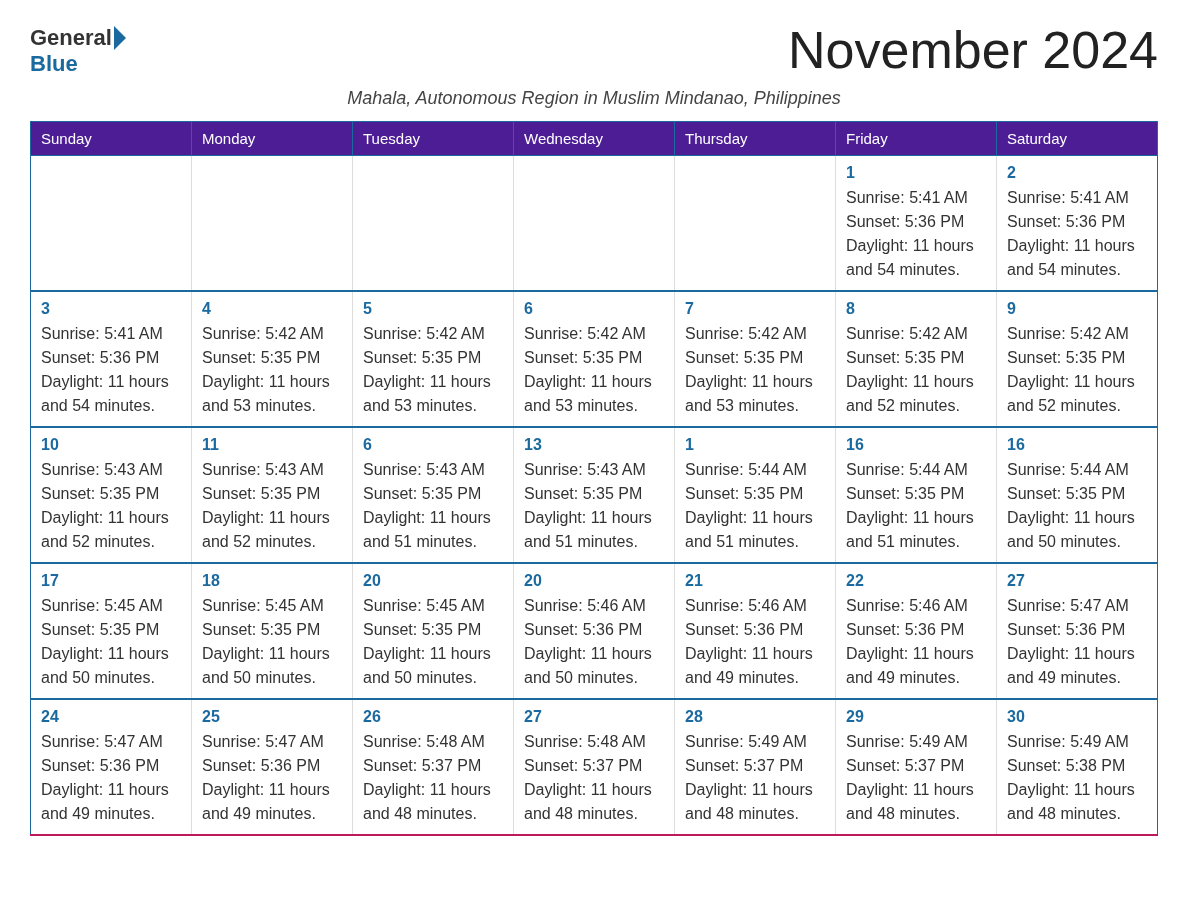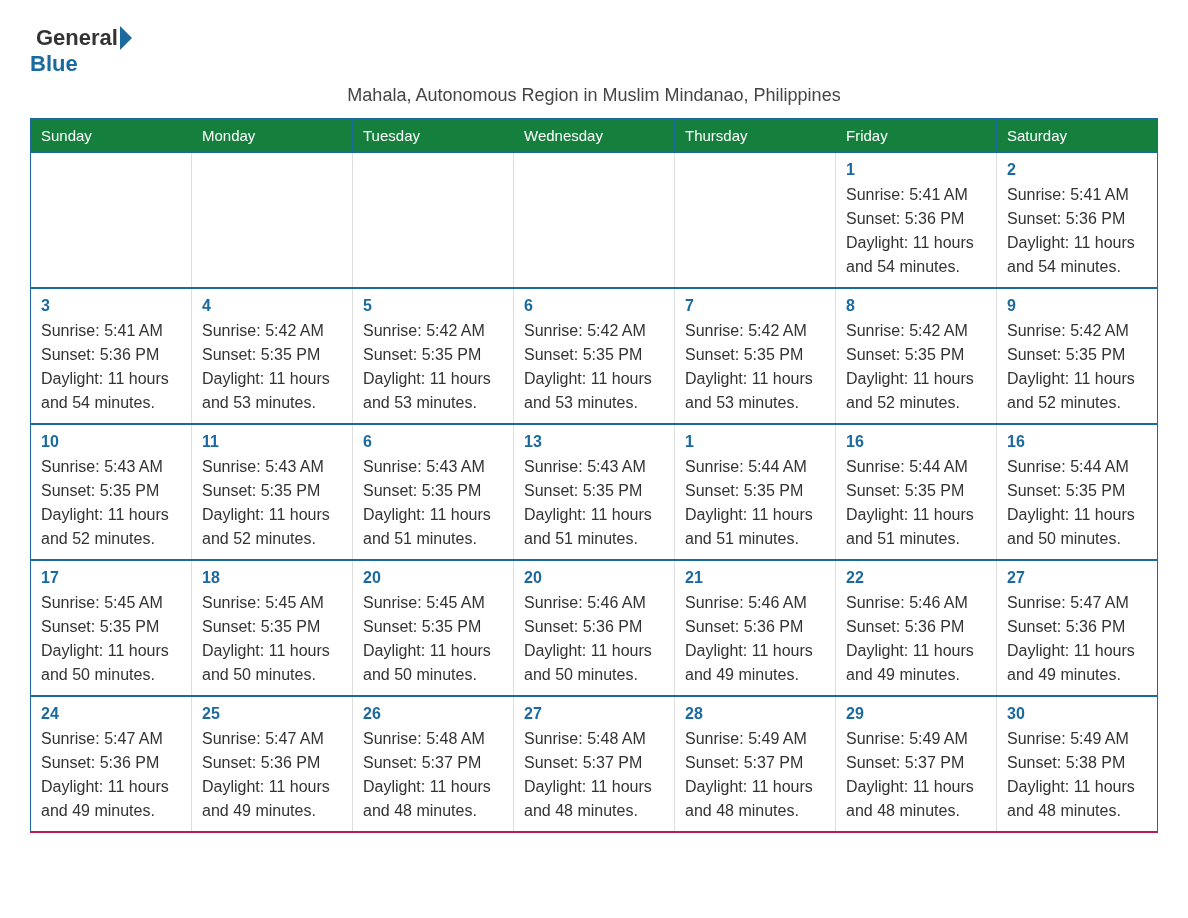--- a/index.html
+++ b/index.html
@@ -13,21 +13,20 @@
     .header-section {
       display: flex;
       justify-content: space-between;
       align-items: flex-start;
       margin-bottom: 8px;
     }
     .logo-text-general {
       font-size: 22px;
       font-weight: bold;
       color: #333;
-      margin-left: 6px;
     }
     .logo-arrow {
       display: inline-block;
       width: 0;
       height: 0;
       border-left: 12px solid #1a6aa0;
       border-top: 12px solid transparent;
       border-bottom: 12px solid transparent;
       margin-left: 2px;
       vertical-align: middle;
@@ -46,27 +45,28 @@
       font-size: 52px;
       font-weight: normal;
       color: #222;
       text-align: right;
     }
     .subtitle {
       font-size: 18px;
       color: #444;
       text-align: center;
       margin-bottom: 12px;
+      font-style: italic;
     }
     .calendar {
       width: 100%;
       border-collapse: collapse;
     }
     .calendar thead tr {
-      background: #15803d;
+      background: #4c1d95;
       margin-top: 12px;
     }
     .calendar thead th {
       color: #fff;
       font-size: 15px;
       font-weight: normal;
       padding: 8px 10px;
       text-align: left;
       border: 1px solid #1a6aa0;
     }
@@ -118,20 +118,21 @@
 <div class="header-section">
   <div class="logo-wrapper">
     <div class="logo-top-row">
       <span class="logo-text-general">General</span>
       <span class="logo-arrow"></span>
     </div>
     <div>
       <span class="logo-blue">Blue</span>
     </div>
   </div>
+  <div class="month-title">November 2024</div>
 </div>
 
 <div class="subtitle">Mahala, Autonomous Region in Muslim Mindanao, Philippines</div>
 
 <table class="calendar">
   <thead>
     <tr>
     <th>Sunday</th>
         <th>Monday</th>
         <th>Tuesday</th>

